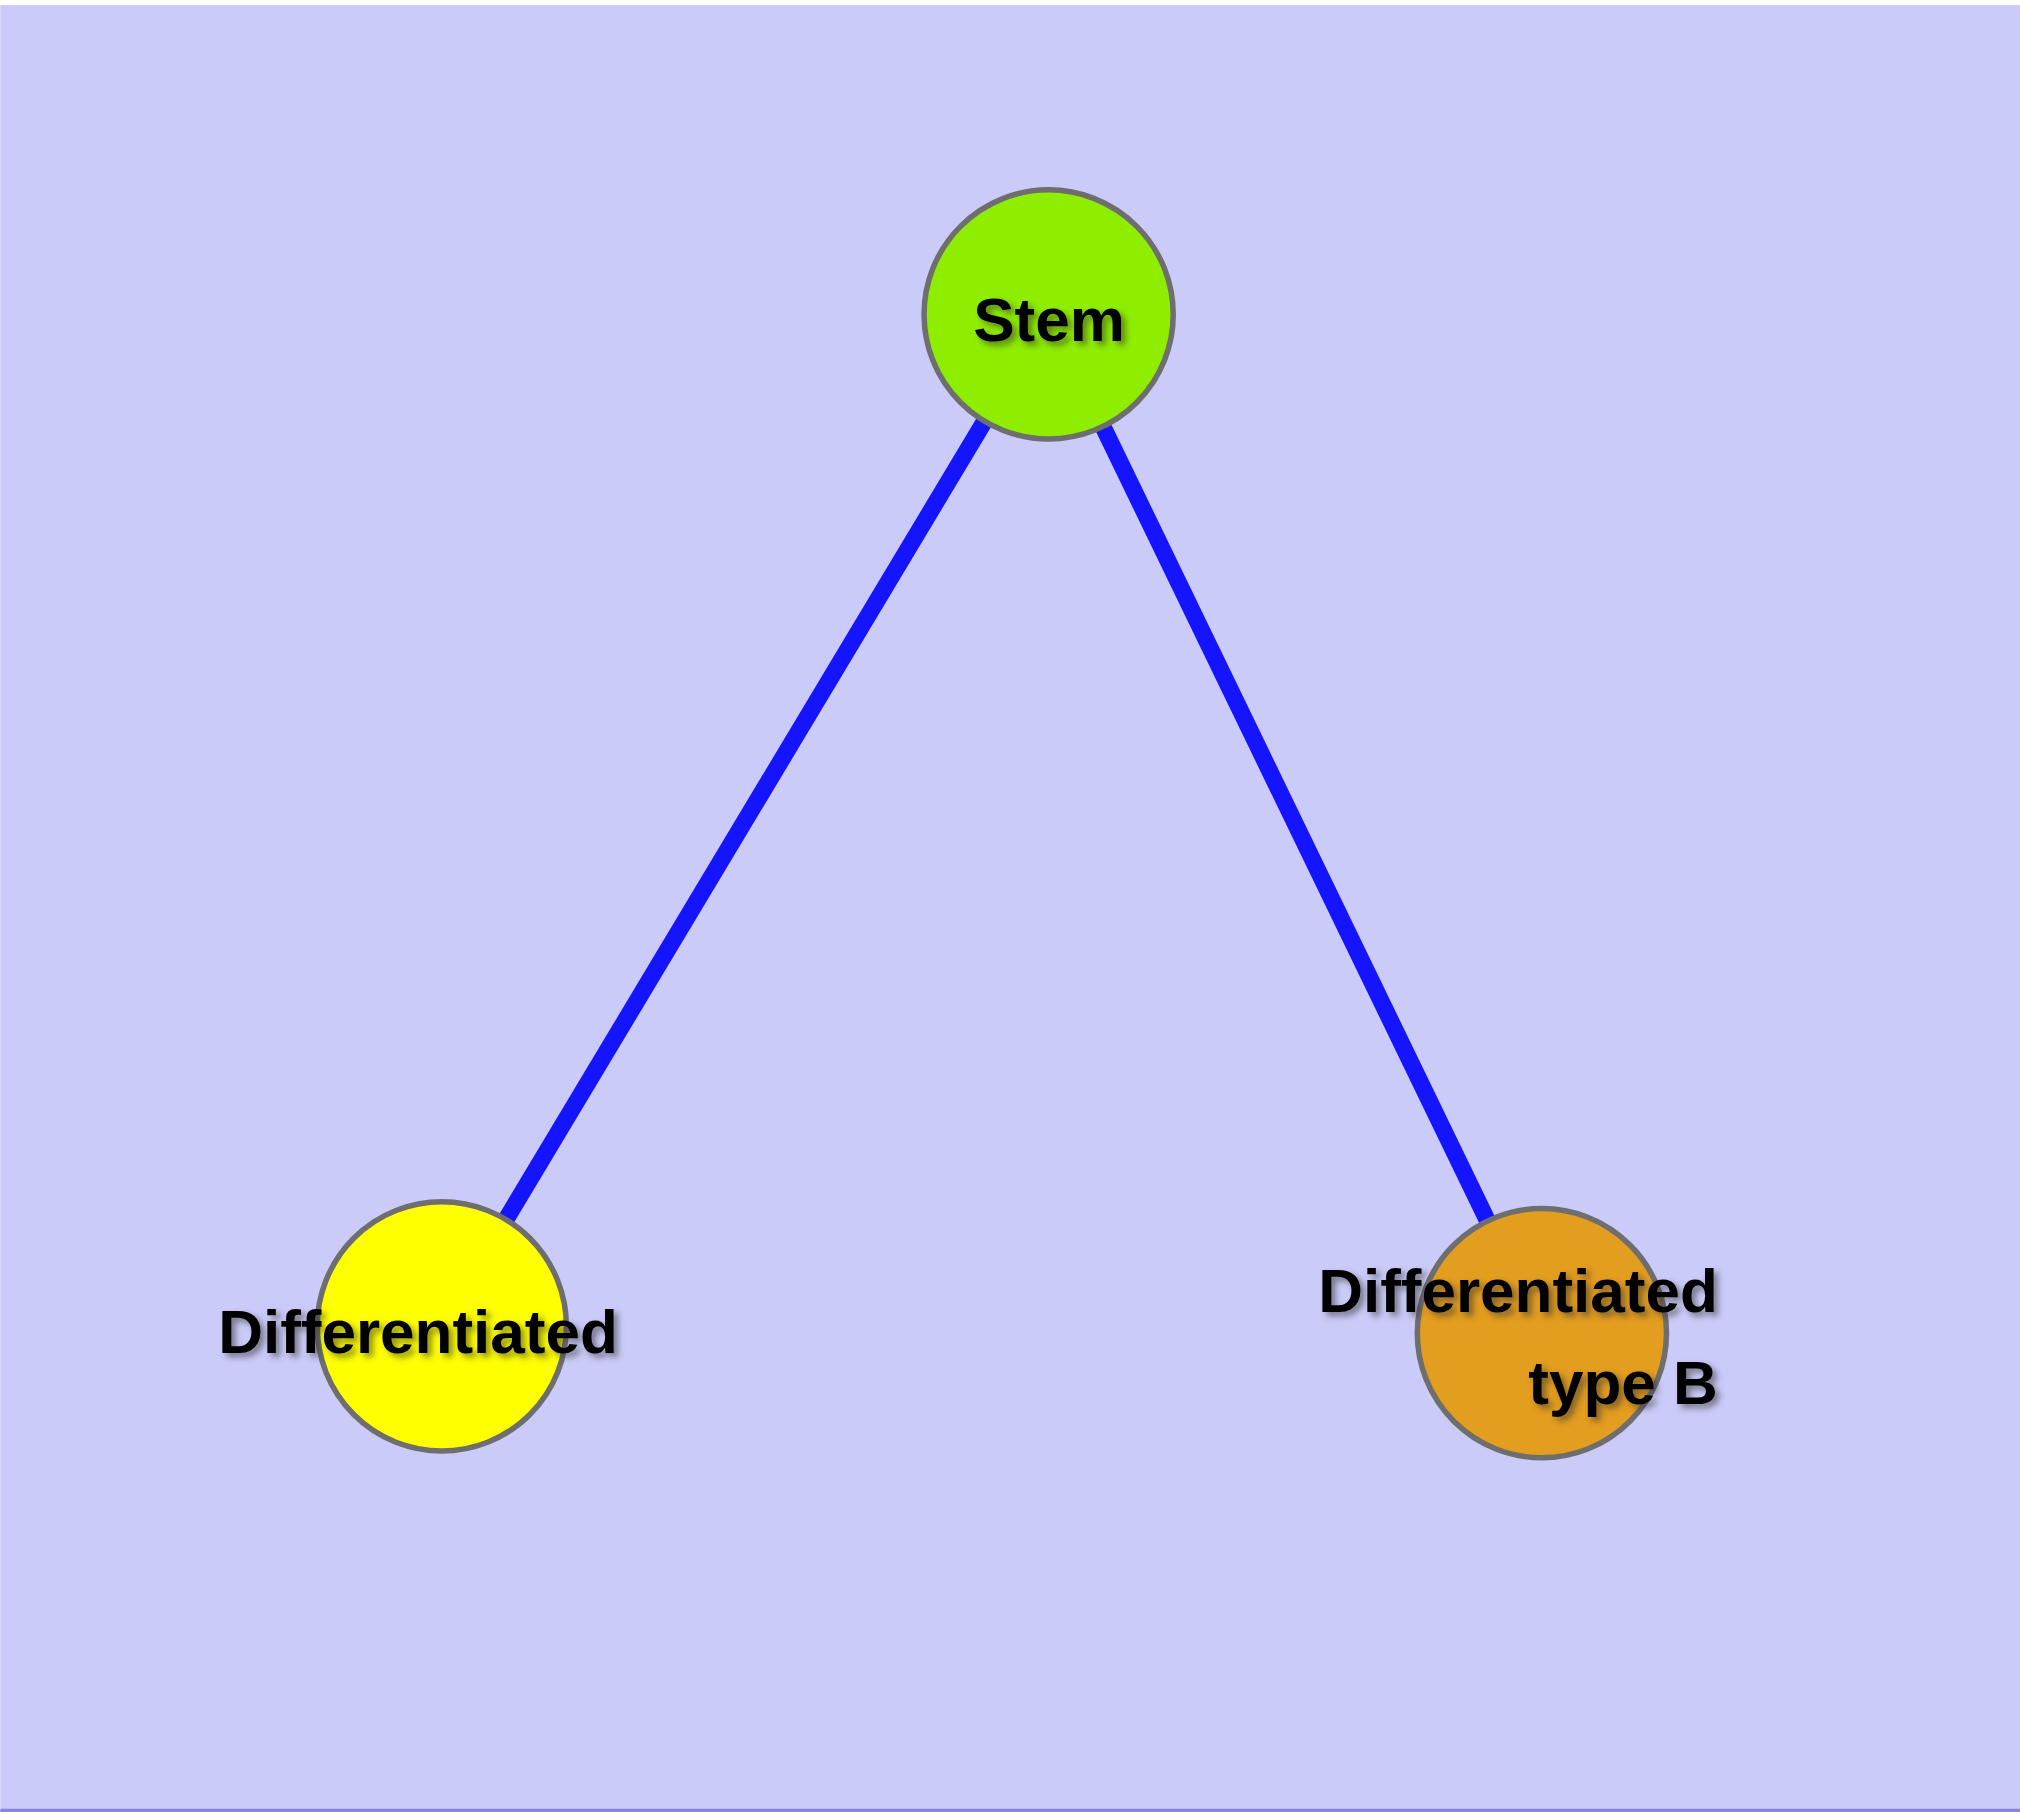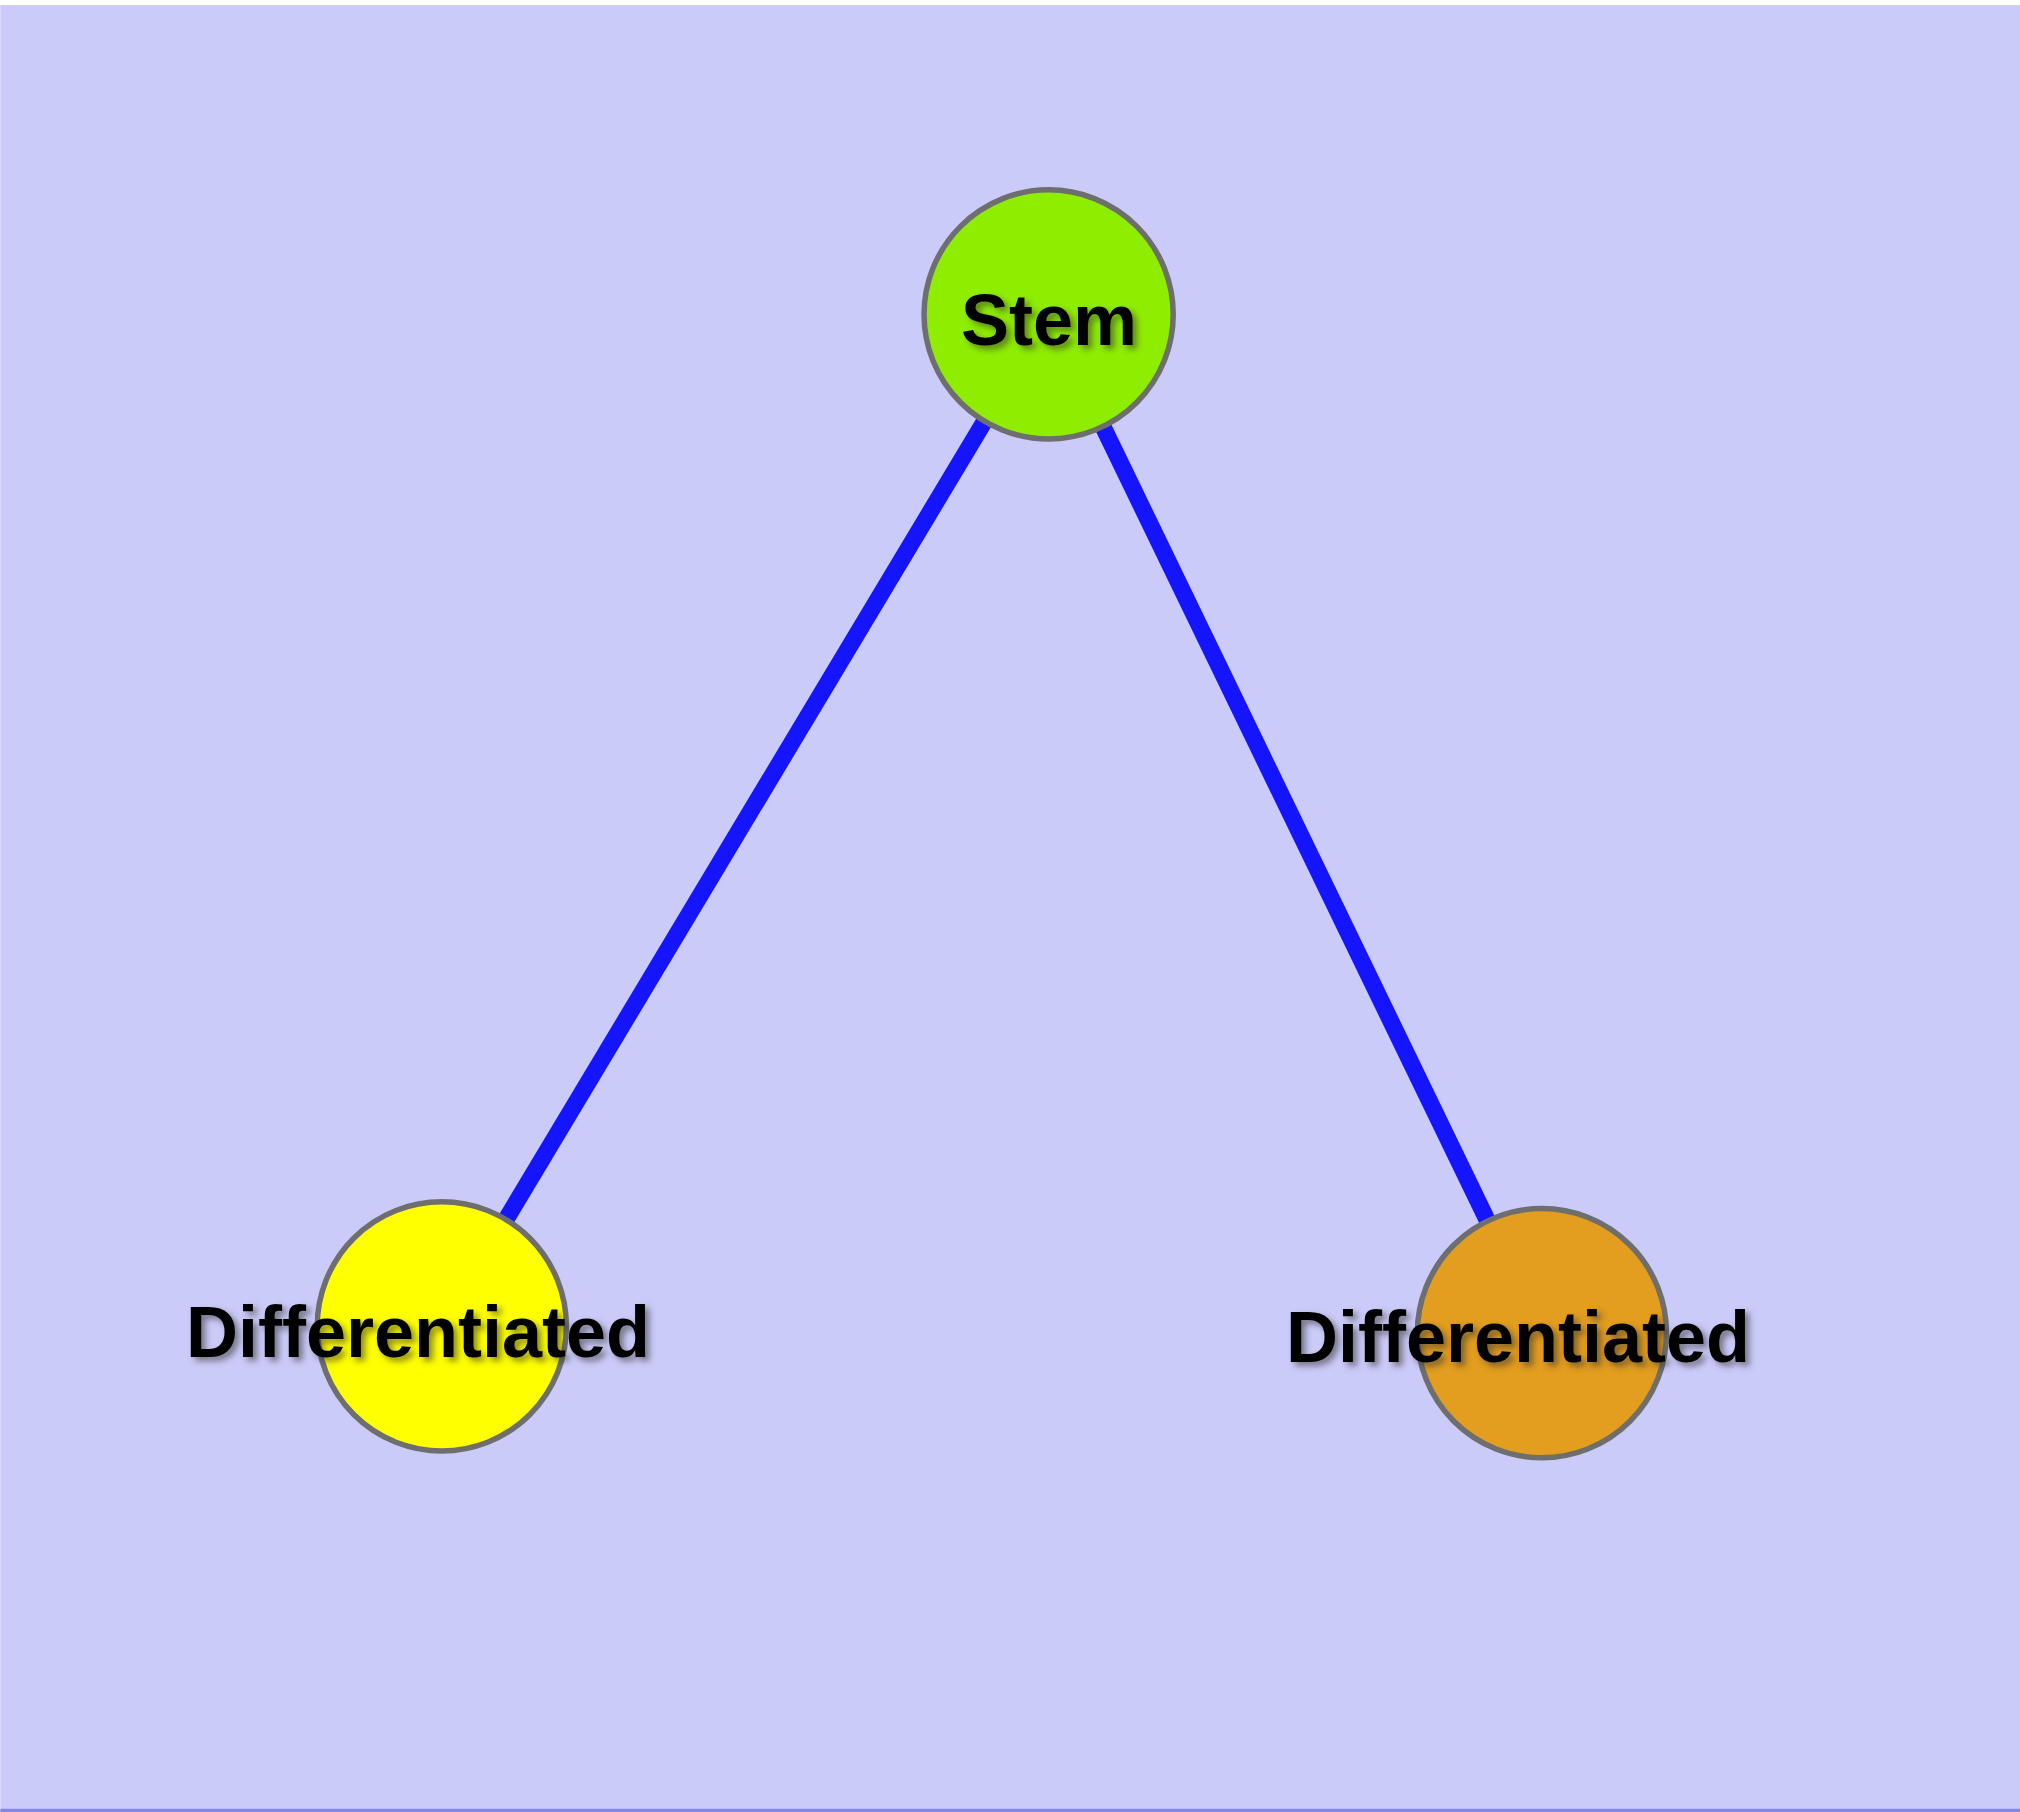--- a/index.html
+++ b/index.html
@@ -19,21 +19,21 @@
     position: absolute;
     left: 0;
     top: 0;
     display: block;
   }
   .node-label {
     position: absolute;
     transform: translate(-50%, -50%);
     color: #000000;
     font-weight: bold;
-    font-size: 72px;
+    font-size: 62px;
     line-height: 92px;
     text-align: right;
     white-space: nowrap;
     text-shadow: 4.2px 4.2px 6px rgba(50, 50, 50, 0.55);
     user-select: none;
   }
   .node-label span { display: block; }
 </style>
 </head>
 <body>
@@ -57,16 +57,17 @@
   <div class="node-label" style="left:1049px; top:320px;">
     <span>Stem</span>
   </div>
 
   <div class="node-label" style="left:418px; top:1332px;">
     <span>Differentiated</span>
   </div>
 
   <div class="node-label" style="left:1518px; top:1337px;">
     <span>Differentiated</span>
+    <span>type B</span>
   </div>
 
 </div>
 
 
 </body></html>

